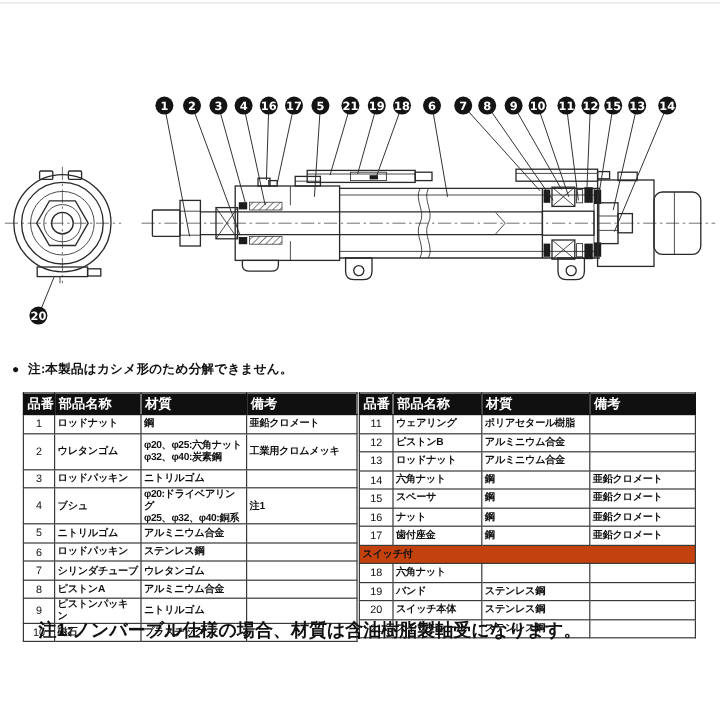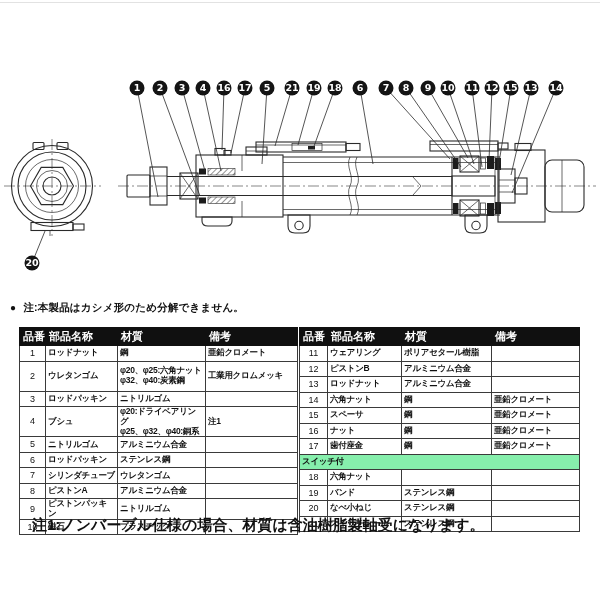--- a/index.html
+++ b/index.html
@@ -32,21 +32,21 @@
     background:#101010; color:#fff; font-size:11px; font-weight:bold; text-align:left;
     padding:1px 3px; border:1px solid #101010; height:11px; overflow:hidden; white-space:nowrap;
   }
   .ps-table td {
     border:1px solid #3a3a3a; font-size:8.5px; font-weight:bold; padding:0 2px;
     height:14.5px; line-height:1.15; white-space:pre-line; overflow:hidden;
     letter-spacing:-0.3px;
   }
   .ps-table td.c-no { text-align:center; font-weight:normal; font-size:9px; letter-spacing:0; }
   .ps-table tr.tall td { height:29px; }
-  .ps-table tr.section td { background:#86efac; font-weight:bold; }
+  .ps-table tr.section td { background:#c2410c; font-weight:bold; }
 </style>
 </head>
 <body>
 
 <div class="page">
   <div class="scan-edge"></div>
 
   <svg class="diagram" width="600" height="300" viewBox="0 0 600 300">
     <defs>
       <pattern id="hatch" width="4" height="4" patternUnits="userSpaceOnUse" patternTransform="rotate(45)">
@@ -383,21 +383,21 @@
           <td class="c-rem"></td>
         </tr>
         <tr>
           <td class="c-no">19</td>
           <td class="c-name">バンド</td>
           <td class="c-mat">ステンレス鋼</td>
           <td class="c-rem"></td>
         </tr>
         <tr>
           <td class="c-no">20</td>
-          <td class="c-name">なべ小ねじ</td>
+          <td class="c-name">スイッチ本体</td>
           <td class="c-mat">ステンレス鋼</td>
           <td class="c-rem"></td>
         </tr>
         <tr>
           <td class="c-no">21</td>
           <td class="c-name">スイッチレール</td>
           <td class="c-mat">ステンレス鋼</td>
           <td class="c-rem"></td>
         </tr>
       </tbody>

